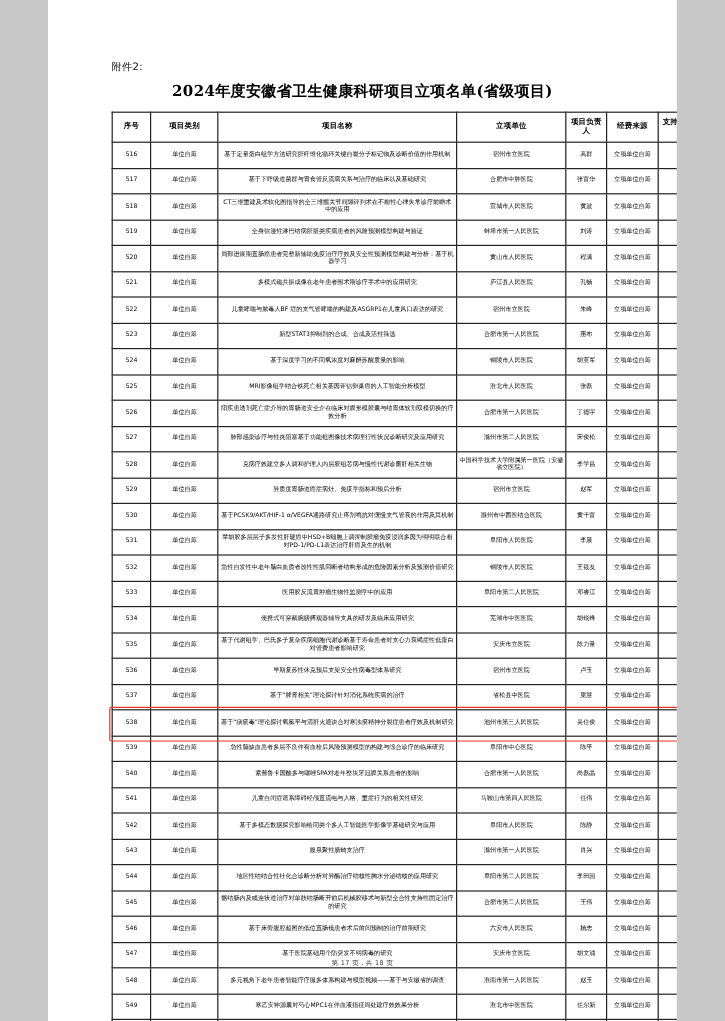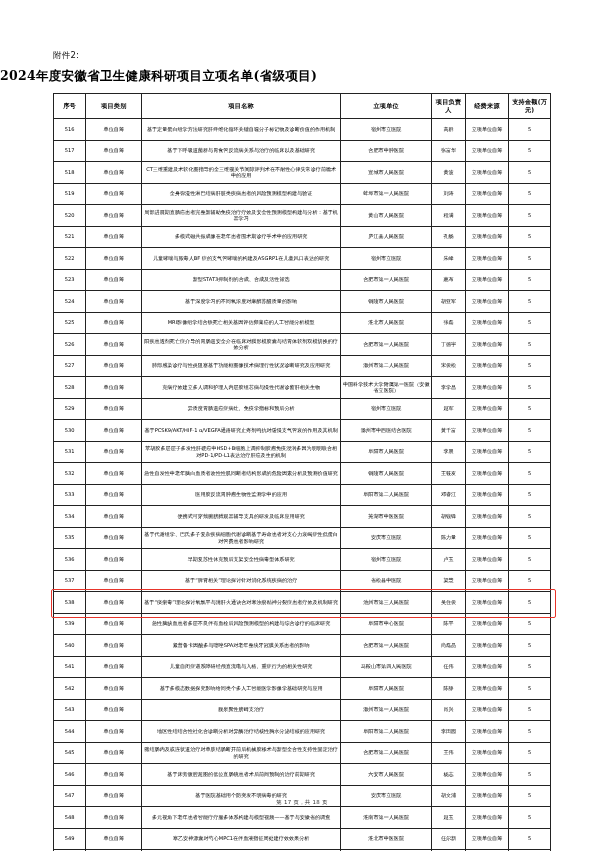--- a/index.html
+++ b/index.html
@@ -5,40 +5,41 @@
   html, body {
     margin: 0;
     padding: 0;
     background: #c8c8c8;
   }
   body {
     font-family: "DejaVu Sans", "Liberation Sans", sans-serif;
   }
   .page {
     position: relative;
-    width: 604px;
+    width: 524px;
     height: 851px;
     background: #ffffff;
     margin: 0 auto;
     overflow: hidden;
     box-sizing: border-box;
   }
   .attach-label {
     position: absolute;
     left: 53px;
     top: 50px;
     font-size: 8.5px;
     color: #111;
     letter-spacing: 0.2px;
   }
   .doc-title {
     position: absolute;
     left: 0;
     right: 0;
     top: 68px;
+    text-align: center;
     font-family: "DejaVu Serif", "Liberation Serif", serif;
     font-size: 12.5px;
     font-weight: bold;
     color: #000;
     letter-spacing: 0.3px;
   }
   table.grid {
     position: absolute;
     left: 53px;
     top: 93px;

